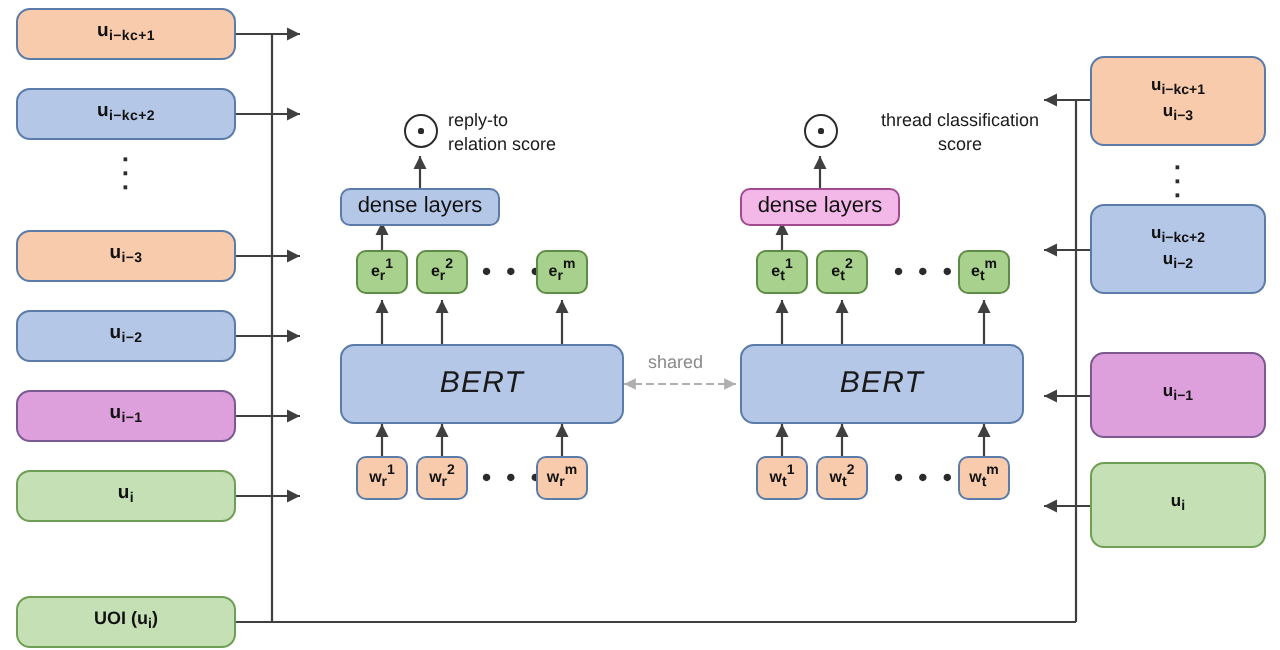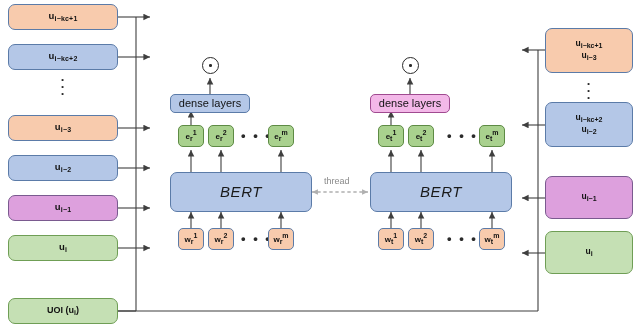--- a/index.html
+++ b/index.html
@@ -137,20 +137,24 @@
 
   <div class="box c-green" style="left:8px;top:235px;width:110px;height:26px;">
     <span class="utxt"><span>u</span><span class="sub">i</span></span>
   </div>
 
   <div class="box c-green" style="left:8px;top:298px;width:110px;height:26px;">
     <span class="uoi"><span>UOI (u</span><span class="sub">i</span><span>)</span></span>
   </div>
 
   <div class="circ" style="left:202px;top:57px;"></div>
+  <div class="ann" style="left:224px;top:55px;width:92px;text-align:left;">
+    <span>reply-to</span><br>
+    <span>relation score</span>
+  </div>
 
   <div class="box c-blue sq" style="left:170px;top:94px;width:80px;height:19px;">
     <span class="dense">dense layers</span>
   </div>
 
   <div class="box c-greenS sq" style="left:178px;top:125px;width:26px;height:22px;">
     <span class="tok"><span>e</span><span class="sub">r</span><span class="sup">1</span></span>
   </div>
   <div class="box c-greenS sq" style="left:208px;top:125px;width:26px;height:22px;">
     <span class="tok"><span>e</span><span class="sub">r</span><span class="sup">2</span></span>
@@ -168,23 +172,27 @@
     <span class="tok"><span>w</span><span class="sub">r</span><span class="sup">1</span></span>
   </div>
   <div class="box c-orange sq" style="left:208px;top:228px;width:26px;height:22px;">
     <span class="tok"><span>w</span><span class="sub">r</span><span class="sup">2</span></span>
   </div>
   <div class="dots" style="left:241px;top:231px;">• • •</div>
   <div class="box c-orange sq" style="left:268px;top:228px;width:26px;height:22px;">
     <span class="tok"><span>w</span><span class="sub">r</span><span class="sup">m</span></span>
   </div>
 
-  <div class="shared" style="left:324px;top:176px;">thread</div>
+  <div class="shared" style="left:324px;top:176px;">shared</div>
 
   <div class="circ" style="left:402px;top:57px;"></div>
+  <div class="ann" style="left:424px;top:55px;width:112px;text-align:center;">
+    <span>thread classification</span><br>
+    <span>score</span>
+  </div>
 
   <div class="box c-pink sq" style="left:370px;top:94px;width:80px;height:19px;">
     <span class="dense">dense layers</span>
   </div>
 
   <div class="box c-greenS sq" style="left:378px;top:125px;width:26px;height:22px;">
     <span class="tok"><span>e</span><span class="sub">t</span><span class="sup">1</span></span>
   </div>
   <div class="box c-greenS sq" style="left:408px;top:125px;width:26px;height:22px;">
     <span class="tok"><span>e</span><span class="sub">t</span><span class="sup">2</span></span>

